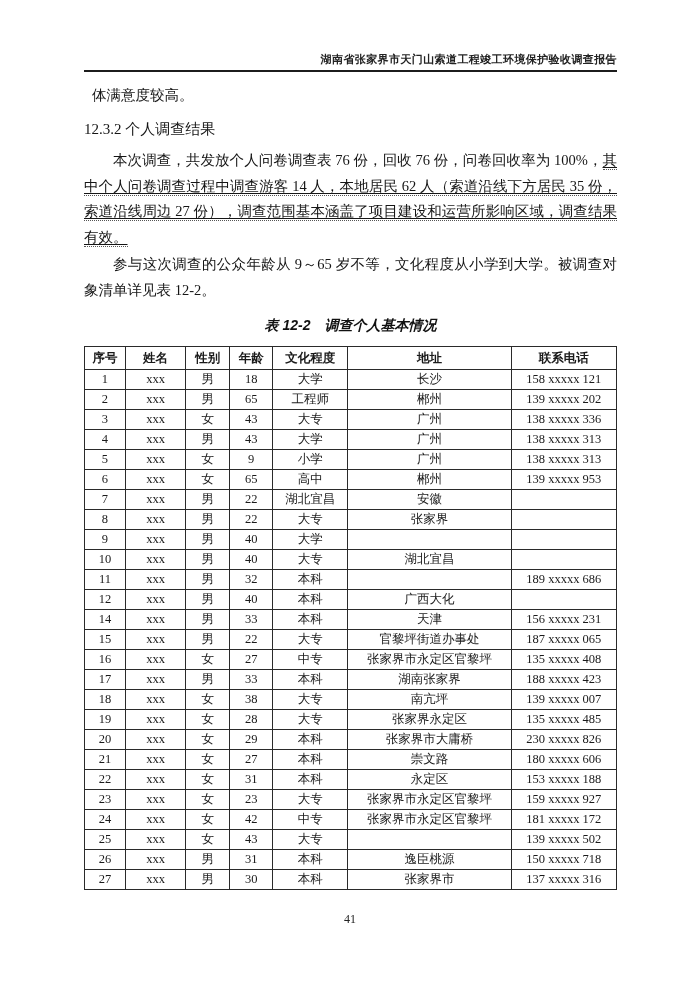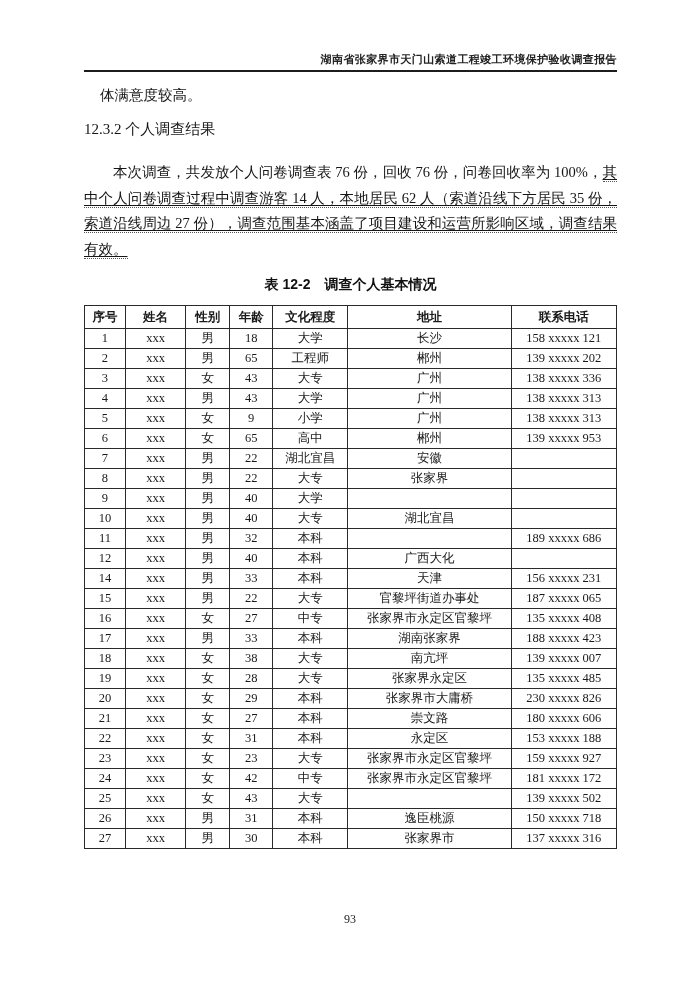--- a/index.html
+++ b/index.html
@@ -17,43 +17,43 @@
     text-align: right; font-size: 11px; font-weight: bold;
     letter-spacing: 0.4px; color: #222;
   }
   .header-rule {
     position: absolute; top: 70px; left: 84px; width: 533px;
     border-top: 2px solid #1c1c1c; height: 0;
   }
 
   .content { position: absolute; top: 80px; left: 84px; width: 533px; }
 
-  .lead { margin: 4px 0 0 16px; font-size: 14.5px; line-height: 22px; }
+  .lead { margin: 4px 0 0 8px; font-size: 14.5px; line-height: 22px; }
 
   .section-heading {
     margin: 12px 0 0 0; font-size: 15px; font-weight: normal; line-height: 22px;
   }
 
   .para {
-    margin: 20px 0 0 0; font-size: 14.5px; line-height: 25.5px;
+    margin: 8px 0 0 0; font-size: 14.5px; line-height: 25.5px;
     text-align: justify; text-indent: 29px;
   }
   .para.second { margin-top: 2px; }
 
   .ins {
     text-decoration: underline;
     text-underline-offset: 2px;
     border-bottom: 1px dotted #555;
     padding-bottom: 1px;
   }
 
   .table-title {
     margin: 14px 0 11px 0; text-align: center;
     font-family: "Liberation Sans", sans-serif;
-    font-weight: bold; font-size: 14px; color: #111;
+    font-weight: bold; font-size: 14px; color: #111; font-style: italic;
   }
 
   table.survey {
     width: 533px; border-collapse: collapse; table-layout: fixed;
     font-size: 12.5px; color: #1a1a1a;
   }
   table.survey th, table.survey td {
     border: 1px solid #2a2a2a;
     text-align: center; vertical-align: middle;
     padding: 0 2px; overflow: hidden; white-space: nowrap;
@@ -75,20 +75,21 @@
   <div class="header-rule"></div>
 
   <div class="content">
 
     <p class="lead">体满意度较高。</p>
 
     <p class="section-heading">12.3.2 个人调查结果</p>
 
     <p class="para"><span>本次调查，共发放个人问卷调查表 76 份，回收 76 份，问卷回收率为 100%，</span><span class="ins">其中个人问卷调查过程中调查游客 14 人，本地居民 62 人（索道沿线下方居民 35 份，索道沿线周边 27 份），调查范围基本涵盖了项目建设和运营所影响区域，调查结果有效。</span></p>
 
+    <p class="para second">参与这次调查的公众年龄从 9～65 岁不等，文化程度从小学到大学。被调查对象清单详见表 12-2。</p>
 
     <p class="table-title">表 12-2　调查个人基本情况</p>
 
     <table class="survey">
       <colgroup>
         <col style="width:7.7%">
         <col style="width:11.3%">
         <col style="width:8.3%">
         <col style="width:8.1%">
         <col style="width:14.1%">
@@ -339,15 +340,15 @@
             <td>30</td>
             <td>本科</td>
             <td>张家界市</td>
             <td>137 xxxxx 316</td>
           </tr>
         </tbody>
     </table>
 
   </div>
 
-  <div class="page-number">93</div>
+  <div class="page-number">41</div>
 
 </div>
 
 </body></html>

